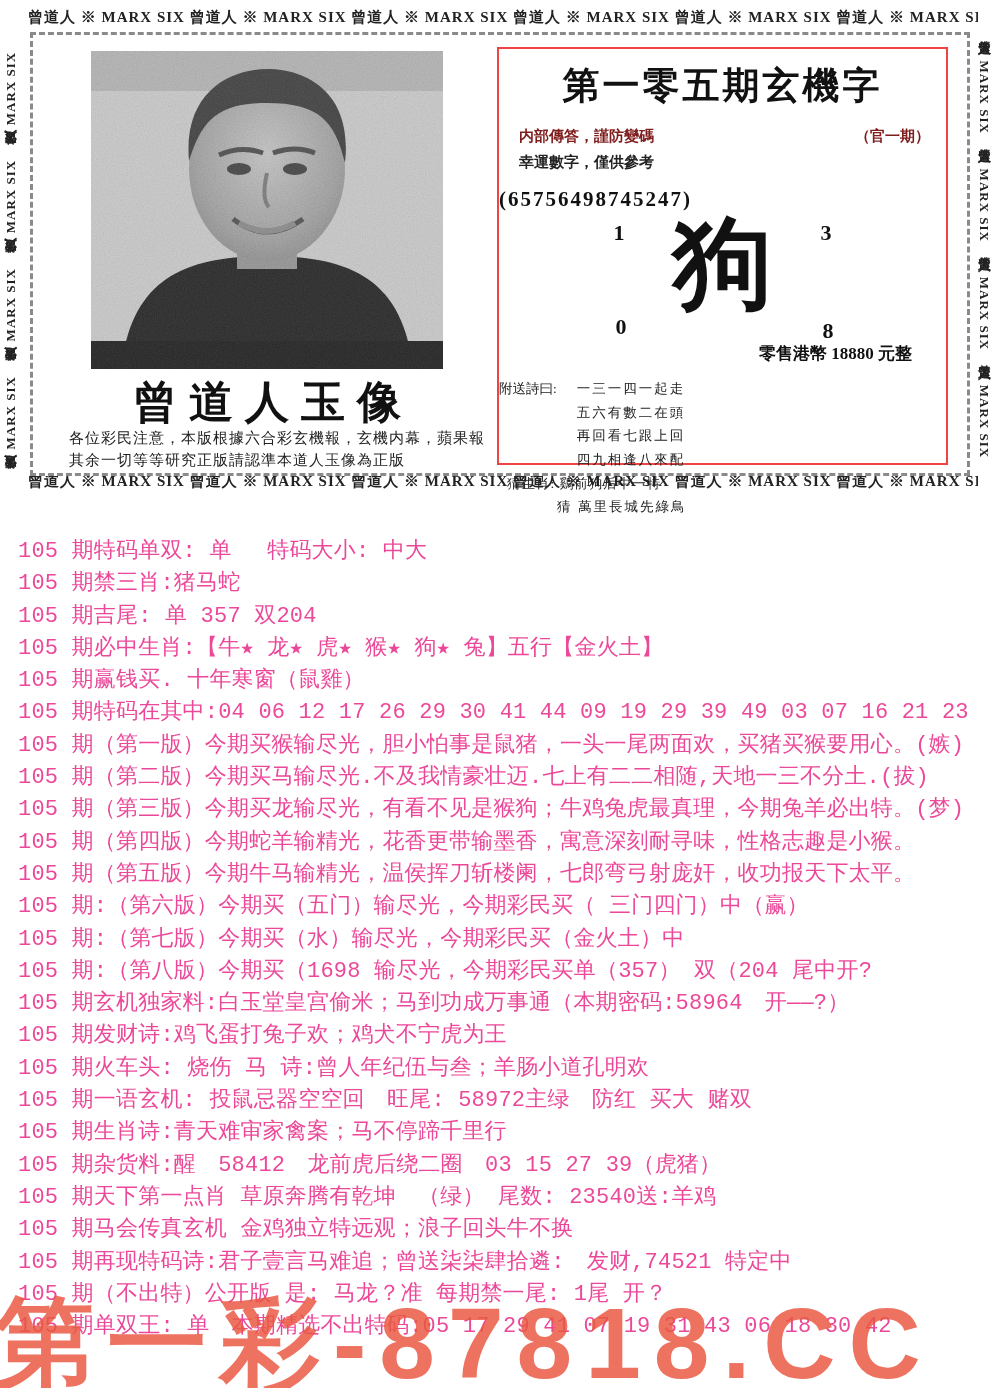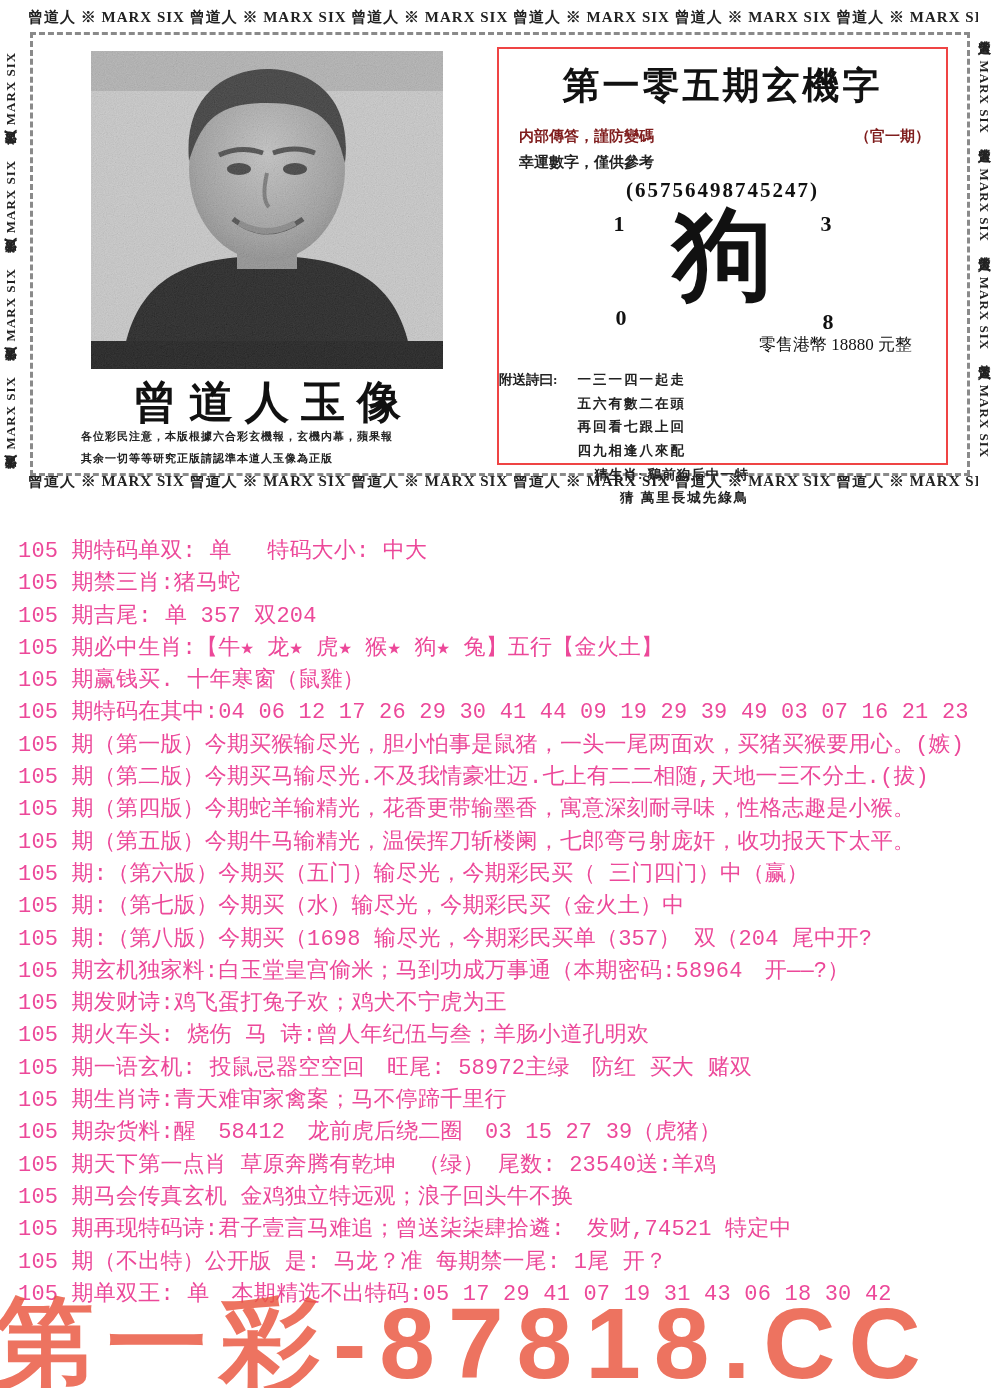--- a/index.html
+++ b/index.html
@@ -18,41 +18,41 @@
 
   
   .main-frame{position:absolute;left:30px;top:32px;width:934px;height:438px;
               border:3px dashed #8a8a8a;background:#fff;}
 
   
   .photo{position:absolute;left:58px;top:16px;width:352px;height:318px;}
   .photo svg{display:block;}
   .photo-title{position:absolute;left:30px;top:338px;width:420px;text-align:center;
                font-size:44px;font-weight:bold;letter-spacing:12px;}
-  .photo-note{position:absolute;left:48px;width:430px;font-size:11px;color:#222;letter-spacing:1px;font-weight:bold;}
+  .photo-note{position:absolute;left:36px;width:430px;font-size:15px;color:#222;letter-spacing:1px;}
   .note1{top:394px;}
   .note2{top:416px;}
 
   
   .mystery-box{position:absolute;left:464px;top:12px;width:447px;height:414px;border:2px solid #ef4444;}
   .mb-title{margin-top:12px;text-align:center;font-size:37px;font-weight:bold;letter-spacing:3px;}
   .mb-row{display:flex;justify-content:space-between;padding:0 16px 0 20px;margin-top:16px;
           font-size:15px;font-weight:bold;color:#7f1d1d;}
   .mb-line2{padding-left:20px;margin-top:7px;font-size:15px;font-weight:bold;color:#222;}
-  .mb-lucky{text-align:center;margin-top:6px;font-size:21px;font-weight:bold;letter-spacing:2px;}
+  .mb-lucky{margin-top:15px;font-size:21px;font-weight:bold;letter-spacing:2px;}
   .zodiac-wrap{position:relative;width:230px;height:122px;margin:6px auto 0;}
   .zodiac-char{position:absolute;left:0;right:0;top:-8px;text-align:center;font-size:100px;
                font-weight:bold;line-height:1.1;}
   .corner-num{position:absolute;font-size:22px;font-weight:bold;}
   .corner-num.tl{left:6px;top:2px;}
   .corner-num.tr{right:6px;top:2px;}
   .corner-num.bl{left:8px;bottom:0;}
   .corner-num.br{right:4px;bottom:-4px;}
-  .mb-price{text-align:right;padding-right:34px;margin-top:2px;font-size:17px;font-weight:normal;}
-  .mb-poems{display:flex;margin-top:12px;font-size:13.5px;font-weight:bold;color:#222;line-height:1.75;text-align:right;}
+  .mb-price{text-align:right;padding-right:34px;margin-top:2px;font-size:17px;font-weight:bold;}
+  .mb-poems{display:flex;margin-top:12px;font-size:13.5px;font-weight:normal;color:#222;line-height:1.75;}
   .poem-col-l{width:56%;}
   .poem-col-r{width:44%;}
   .poem-head{display:flex;}
   .poem-label{white-space:nowrap;}
   .poem-lines{margin-left:20px;}
   .poem-lines div{letter-spacing:2px;}
   .guess-line{margin-left:8px;letter-spacing:1px;}
   .guess-line2{margin-left:58px;letter-spacing:2px;}
   .match-line{margin-left:4px;letter-spacing:1px;}
 
@@ -158,20 +158,21 @@
 
   <div class="body-lines">
     <div class="bline">105 期特码单双: 单　 特码大小: 中大</div>
     <div class="bline">105 期禁三肖:猪马蛇</div>
     <div class="bline">105 期吉尾: 单 357 双204</div>
     <div class="bline">105 期必中生肖:【牛★ 龙★ 虎★ 猴★ 狗★ 兔】五行【金火土】</div>
     <div class="bline">105 期赢钱买. 十年寒窗（鼠雞）</div>
     <div class="bline">105 期特码在其中:04 06 12 17 26 29 30 41 44 09 19 29 39 49 03 07 16 21 23</div>
     <div class="bline">105 期（第一版）今期买猴输尽光，胆小怕事是鼠猪，一头一尾两面欢，买猪买猴要用心。(嫉)</div>
     <div class="bline">105 期（第二版）今期买马输尽光.不及我情豪壮迈.七上有二二相随,天地一三不分土.(拔)</div>
+    <div class="bline">105 期（第三版）今期买龙输尽光，有看不见是猴狗；牛鸡兔虎最真理，今期兔羊必出特。(梦)</div>
     <div class="bline">105 期（第四版）今期蛇羊输精光，花香更带输墨香，寓意深刻耐寻味，性格志趣是小猴。</div>
     <div class="bline">105 期（第五版）今期牛马输精光，温侯挥刀斩楼阑，七郎弯弓射庞奸，收功报天下太平。</div>
     <div class="bline">105 期:（第六版）今期买（五门）输尽光，今期彩民买（ 三门四门）中（赢）</div>
     <div class="bline">105 期:（第七版）今期买（水）输尽光，今期彩民买（金火土）中</div>
     <div class="bline">105 期:（第八版）今期买（1698 输尽光，今期彩民买单（357） 双（204 尾中开?</div>
     <div class="bline">105 期玄机独家料:白玉堂皇宫偷米；马到功成万事通（本期密码:58964　开——?）</div>
     <div class="bline">105 期发财诗:鸡飞蛋打兔子欢；鸡犬不宁虎为王</div>
     <div class="bline">105 期火车头: 烧伤 马 诗:曾人年纪伍与叁；羊肠小道孔明欢</div>
     <div class="bline">105 期一语玄机: 投鼠忌器空空回　旺尾: 58972主绿　防红 买大 赌双</div>
     <div class="bline">105 期生肖诗:青天难审家禽案；马不停蹄千里行</div>

